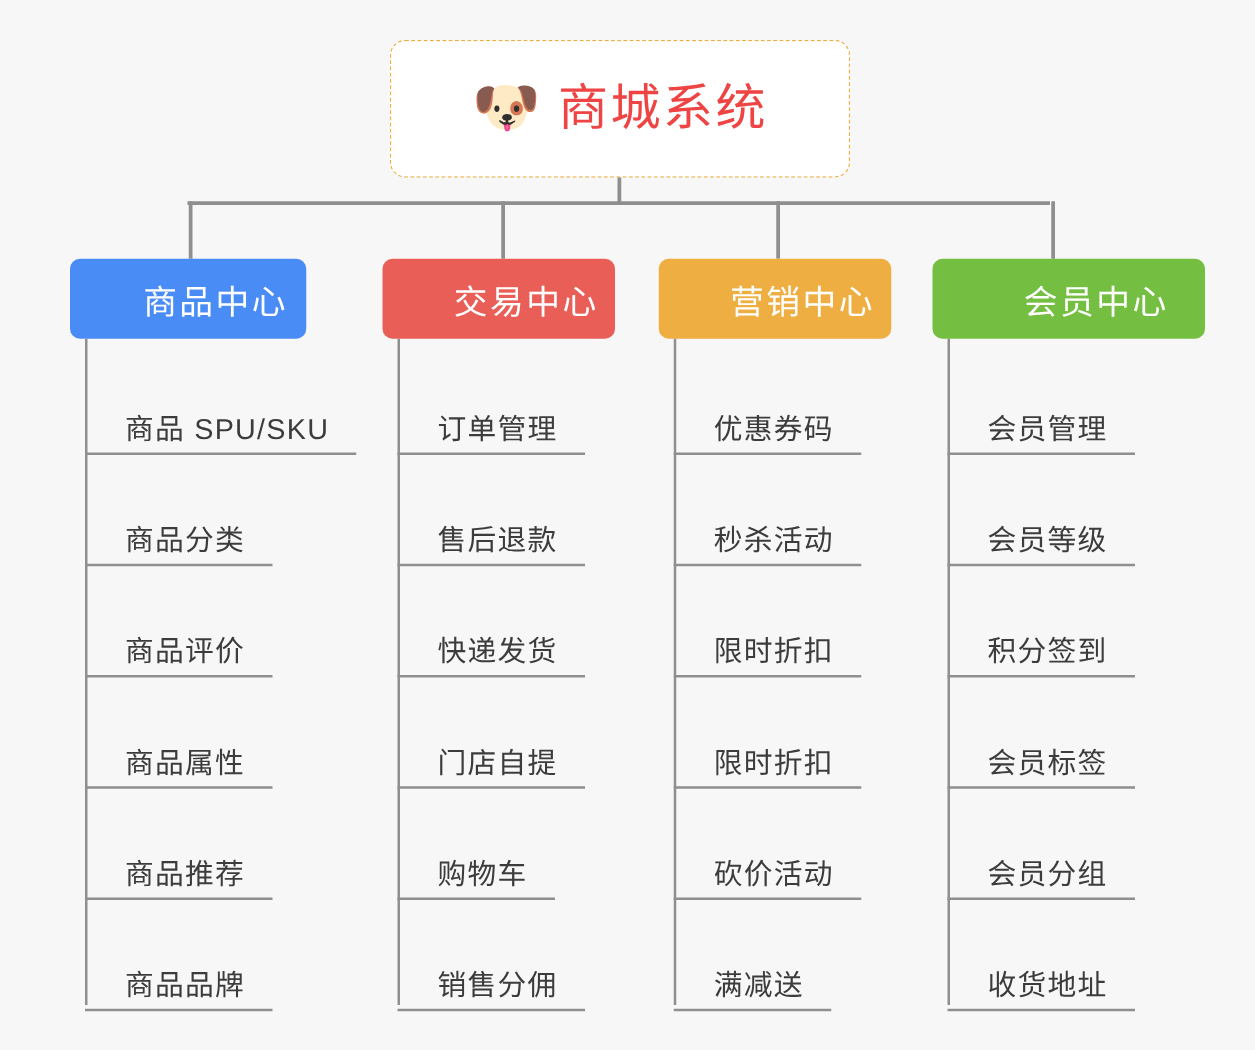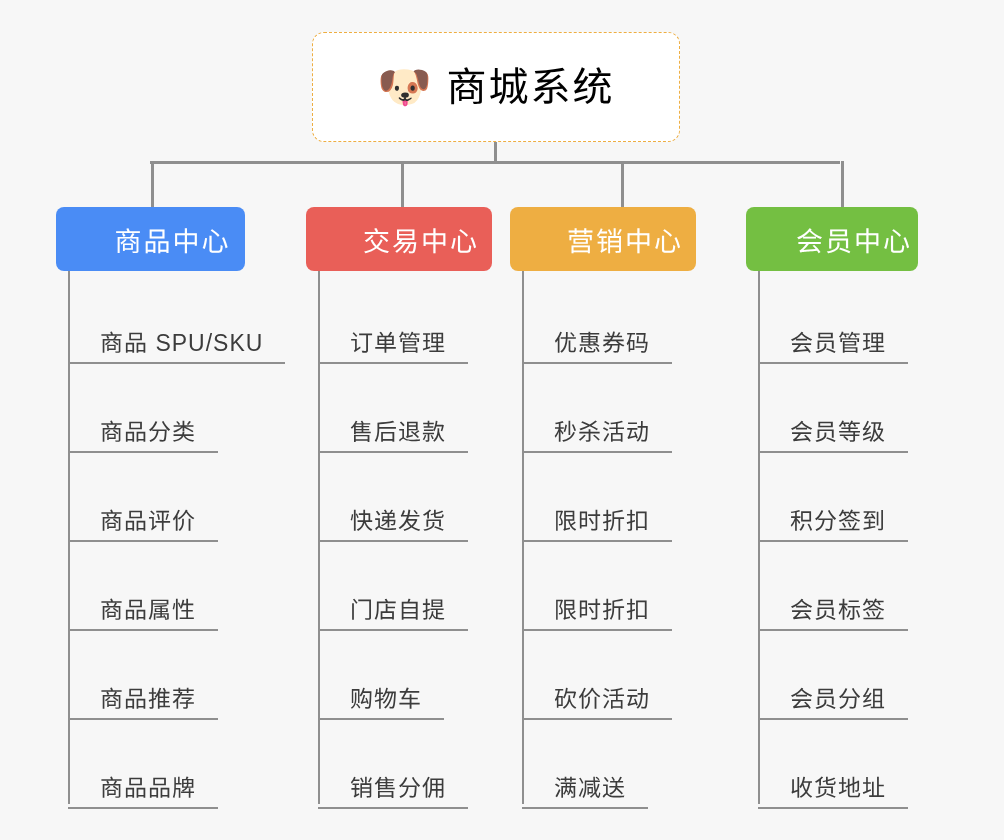--- a/index.html
+++ b/index.html
@@ -40,21 +40,21 @@
     gap: 14px;
   }
   .root-emoji {
     font-size: 44px;
     line-height: 1;
     display: block;
     filter: saturate(1.05);
   }
   .root-title {
     font-size: 40px;
-    color: #000000;
+    color: #ef4444;
     letter-spacing: 2px;
     white-space: nowrap;
     line-height: 1;
   }
 
   
   .conn {
     position: absolute;
     background: #8f8f8f;
   }
@@ -199,21 +199,21 @@
             <div class="leaf-underline"><span class="leaf-label">门店自提</span></div>
           </div>
           <div class="leaf-item">
             <div class="leaf-underline"><span class="leaf-label">购物车</span></div>
           </div>
           <div class="leaf-item">
             <div class="leaf-underline"><span class="leaf-label">销售分佣</span></div>
           </div>
         </div>
       </div>
-      <div class="column" style="left: 510px; width: 186px;">
+      <div class="column" style="left: 527px; width: 186px;">
         <div class="col-header" style="background: rgb(238, 174, 66); width: 186px;">
           <span>营销中心</span>
         </div>
         <div class="leaf-list">
           <div class="leaf-spine" style="height: 533px;"></div>
           <div class="leaf-item">
             <div class="leaf-underline"><span class="leaf-label">优惠券码</span></div>
           </div>
           <div class="leaf-item">
             <div class="leaf-underline"><span class="leaf-label">秒杀活动</span></div>
@@ -226,21 +226,21 @@
           </div>
           <div class="leaf-item">
             <div class="leaf-underline"><span class="leaf-label">砍价活动</span></div>
           </div>
           <div class="leaf-item">
             <div class="leaf-underline"><span class="leaf-label">满减送</span></div>
           </div>
         </div>
       </div>
       <div class="column" style="left: 746px; width: 186px;">
-        <div class="col-header" style="background: rgb(116, 191, 66); width: 172px;">
+        <div class="col-header" style="background: rgb(116, 191, 66); width: 218px;">
           <span>会员中心</span>
         </div>
         <div class="leaf-list">
           <div class="leaf-spine" style="height: 533px;"></div>
           <div class="leaf-item">
             <div class="leaf-underline"><span class="leaf-label">会员管理</span></div>
           </div>
           <div class="leaf-item">
             <div class="leaf-underline"><span class="leaf-label">会员等级</span></div>
           </div>

